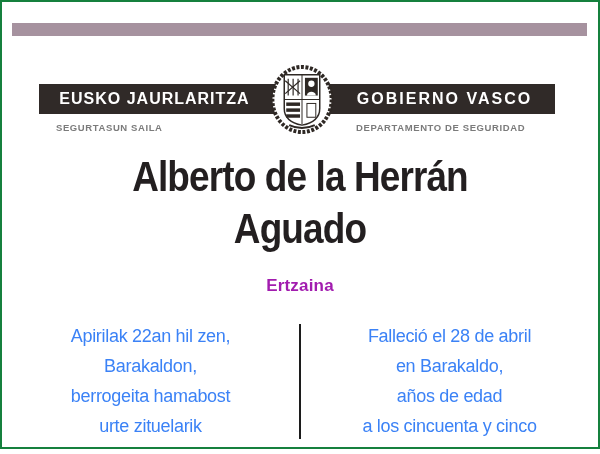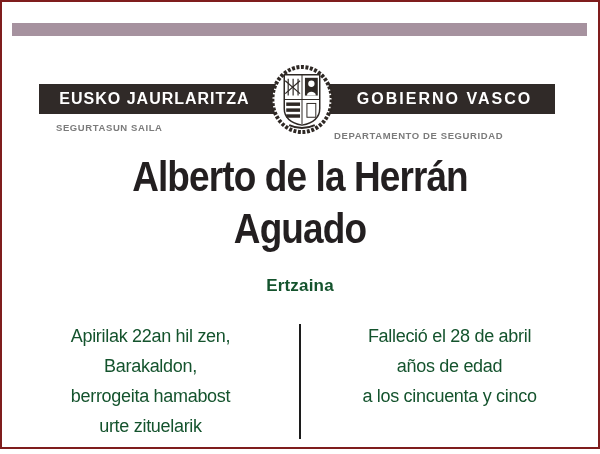--- a/index.html
+++ b/index.html
@@ -9,21 +9,21 @@
     width: 600px;
     height: 454px;
     overflow: hidden;
     font-family: "Liberation Sans", sans-serif;
   }
   .card {
     position: relative;
     box-sizing: border-box;
     width: 600px;
     height: 449px;
-    border: 2px solid #7f1d1d;
+    border: 2px solid #15803d;
     background: #ffffff;
   }
   .topbar {
     position: absolute;
     left: 10px;
     top: 21px;
     width: 575px;
     height: 13px;
     background: #a6929f;
   }
@@ -57,21 +57,21 @@
   }
   .gov-sub {
     position: absolute;
     top: 120px;
     font-size: 9.5px;
     font-weight: bold;
     letter-spacing: 0.6px;
     color: #7b7b7b;
   }
   .gov-sub-left  { left: 54px; }
-  .gov-sub-right { left: 332px; margin-top: 8px; }
+  .gov-sub-right { left: 354px; }
   .title {
     position: absolute;
     top: 149px;
     left: 0;
     width: 100%;
     text-align: center;
     font-size: 42px;
     font-weight: bold;
     line-height: 52px;
     color: #231f20;
@@ -80,38 +80,38 @@
     transform-origin: 50% 0;
   }
   .subtitle {
     position: absolute;
     top: 274px;
     left: 0;
     width: 100%;
     text-align: center;
     font-size: 17px;
     font-weight: bold;
-    color: #14532d;
+    color: #a21caf;
     letter-spacing: 0.2px;
   }
   .columns {
     position: absolute;
     top: 316px;
     left: 0;
     right: 0;
     height: 131px;
     display: flex;
   }
   .col {
     flex: 1;
     text-align: center;
     font-size: 18px;
     line-height: 30px;
     letter-spacing: -0.3px;
-    color: #14532d;
+    color: #3b82f6;
     padding-top: 3px;
   }
   .divider {
     width: 2px;
     background: #1c1c1c;
     margin-top: 6px;
     margin-bottom: 10px;
   }
 </style>
 </head>
@@ -165,18 +165,19 @@
   <div class="columns">
     <div class="col">
       <div>Apirilak 22an hil zen,</div>
       <div>Barakaldon,</div>
       <div>berrogeita hamabost</div>
       <div>urte zituelarik</div>
     </div>
     <div class="divider"></div>
     <div class="col">
       <div>Falleció el 28 de abril</div>
+      <div>en Barakaldo,</div>
       <div>años de edad</div>
       <div>a los cincuenta y cinco</div>
     </div>
   </div>
 
 </div>
 
 </body></html>

